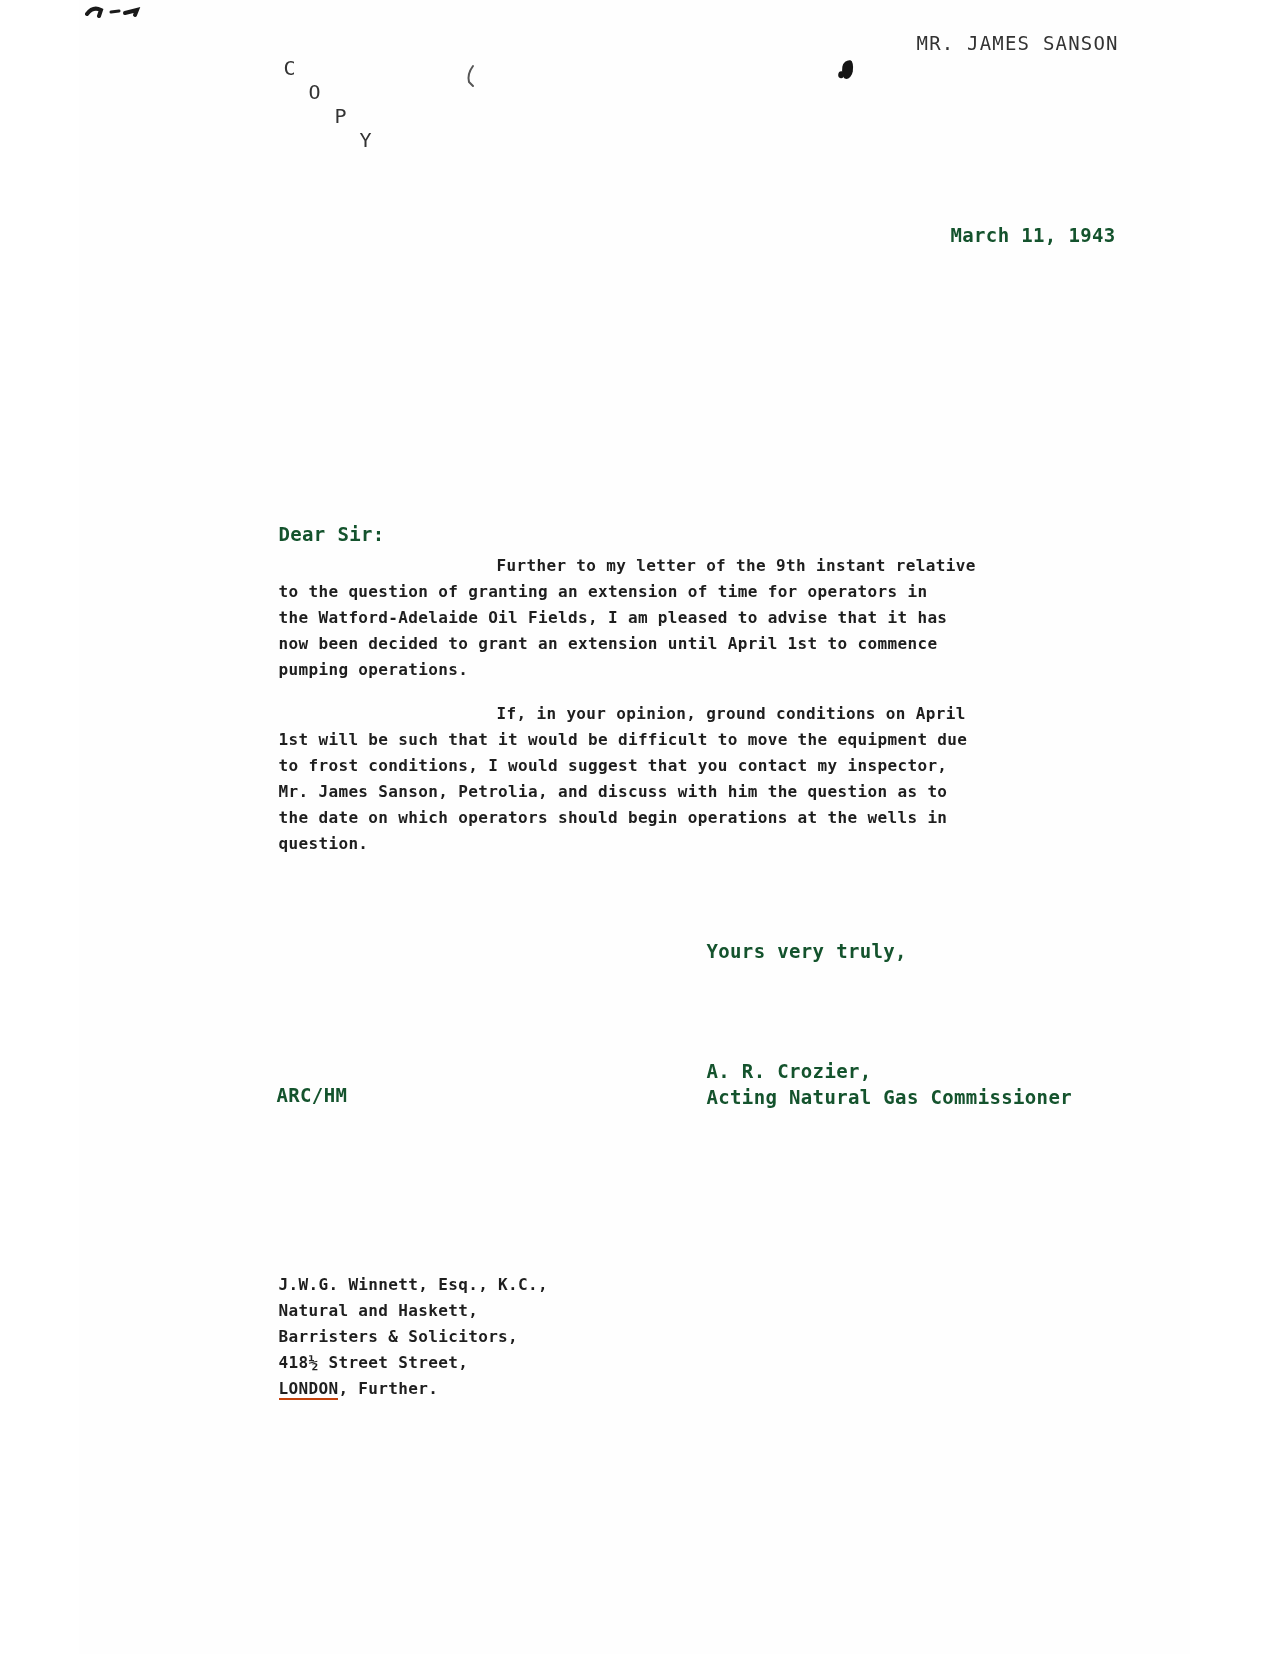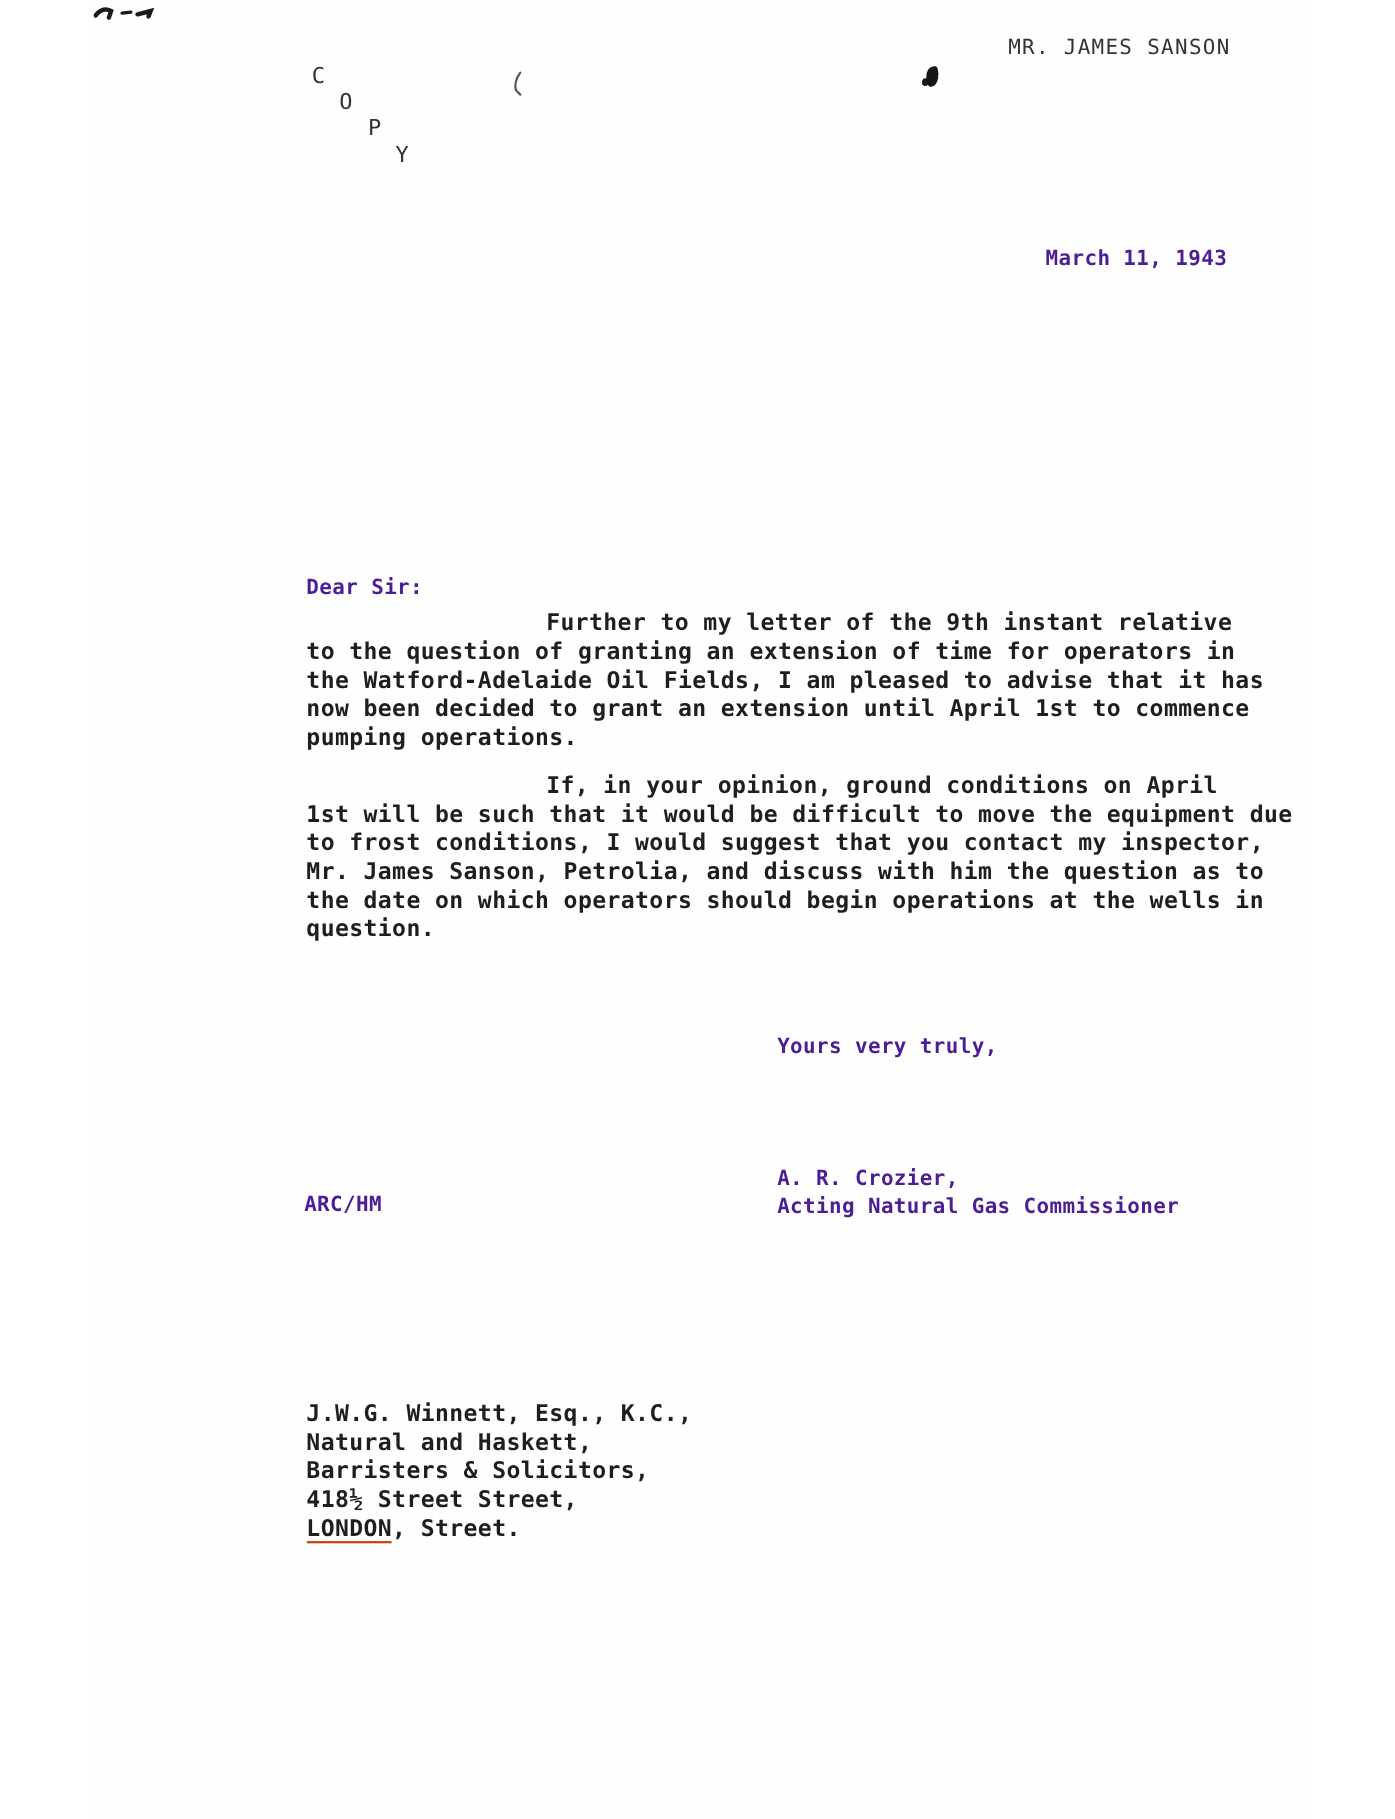--- a/index.html
+++ b/index.html
@@ -16,21 +16,21 @@
     overflow: hidden;
     font-family: "DejaVu Sans Mono", "Liberation Mono", monospace;
     color: #1e1e1e;
   }
   .typed {
     position: absolute;
     font-size: 19px;
     line-height: 26px;
     letter-spacing: 0.35px;
     font-weight: 700;
-    color: #4c1d95;
+    color: #14532d;
     white-space: pre;
   }
   .header-name {
     top: 30px;
     left: 838px;
     letter-spacing: 1.2px;
     font-weight: 400;
     color: #333333;
   }
   .copy-letter {
@@ -53,21 +53,21 @@
     margin-top: 31px;
   }
   .para {
     position: absolute;
     left: 200px;
     width: 840px;
   }
   .p1 { top: 553px; }
   .p2 { top: 701px; }
   .line {
-    font-size: 21px;
+    font-size: 16px;
     line-height: 26px;
     letter-spacing: 0.35px;
     font-weight: 700;
     white-space: pre;
   }
   .indent { padding-left: 218px; }
   .closing {
     top: 938px;
     left: 628px;
   }
@@ -189,16 +189,16 @@
   <div class="typed sig-name">A. R. Crozier,</div>
   <div class="typed sig-title">Acting Natural Gas Commissioner</div>
 
   <div class="typed initials">ARC/HM</div>
 
   <div class="address">
     <div class="line">J.W.G. Winnett, Esq., K.C.,</div>
     <div class="line">Natural and Haskett,</div>
     <div class="line">Barristers &amp; Solicitors,</div>
     <div class="line">418½ Street Street,</div>
-    <div class="line"><span class="underline">LONDON</span><span>, Street.</span></div>
+    <div class="line"><span class="underline">LONDON</span><span>, Further.</span></div>
   </div>
 
 </div>
 
 </body></html>

